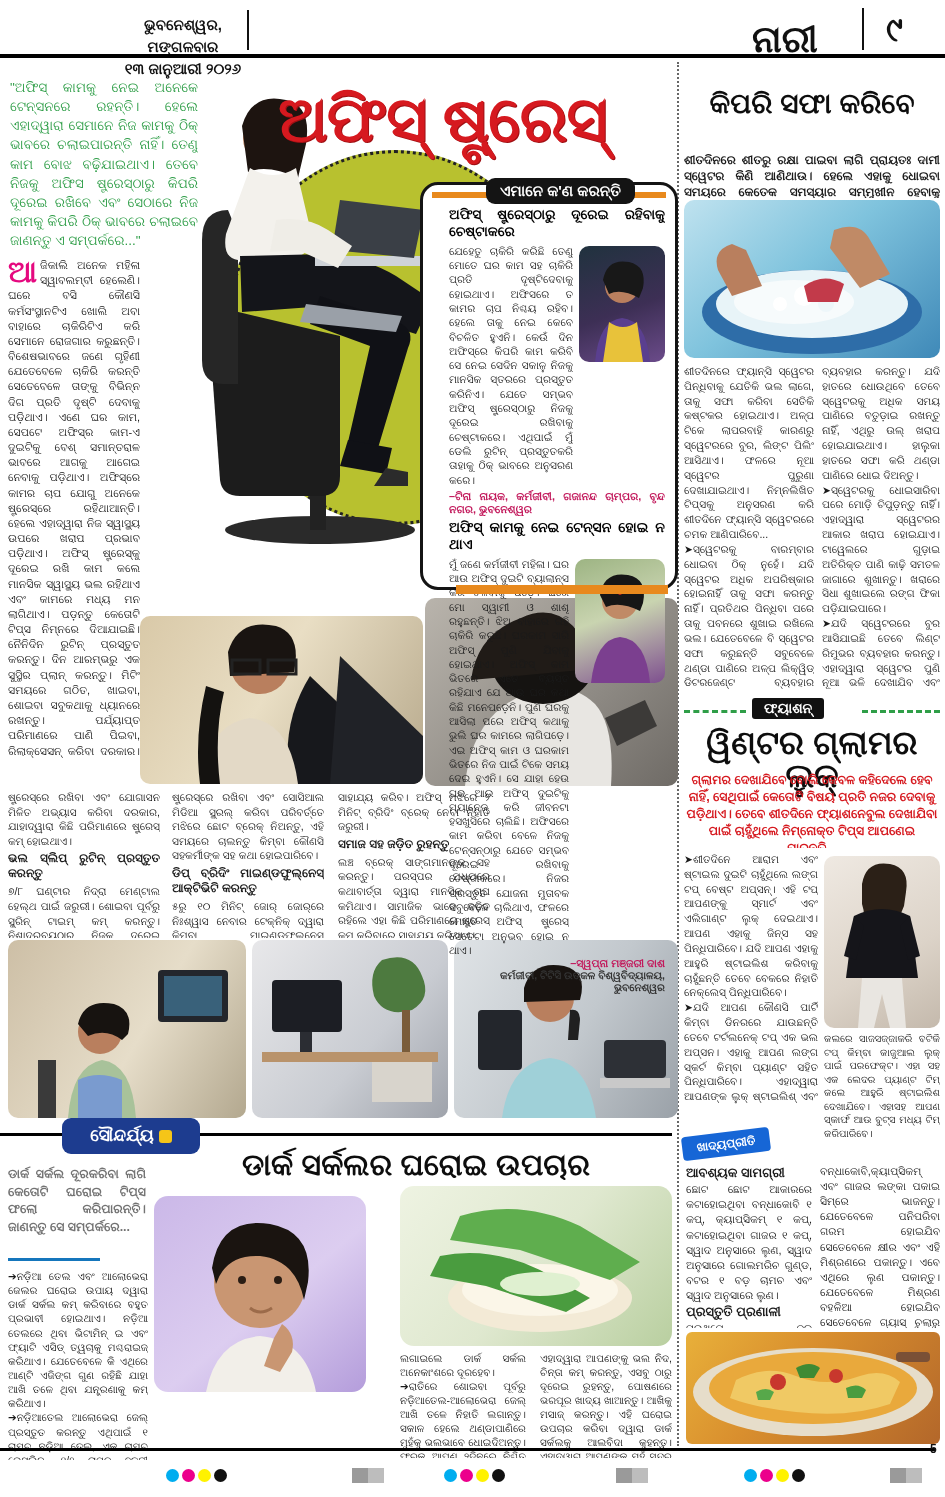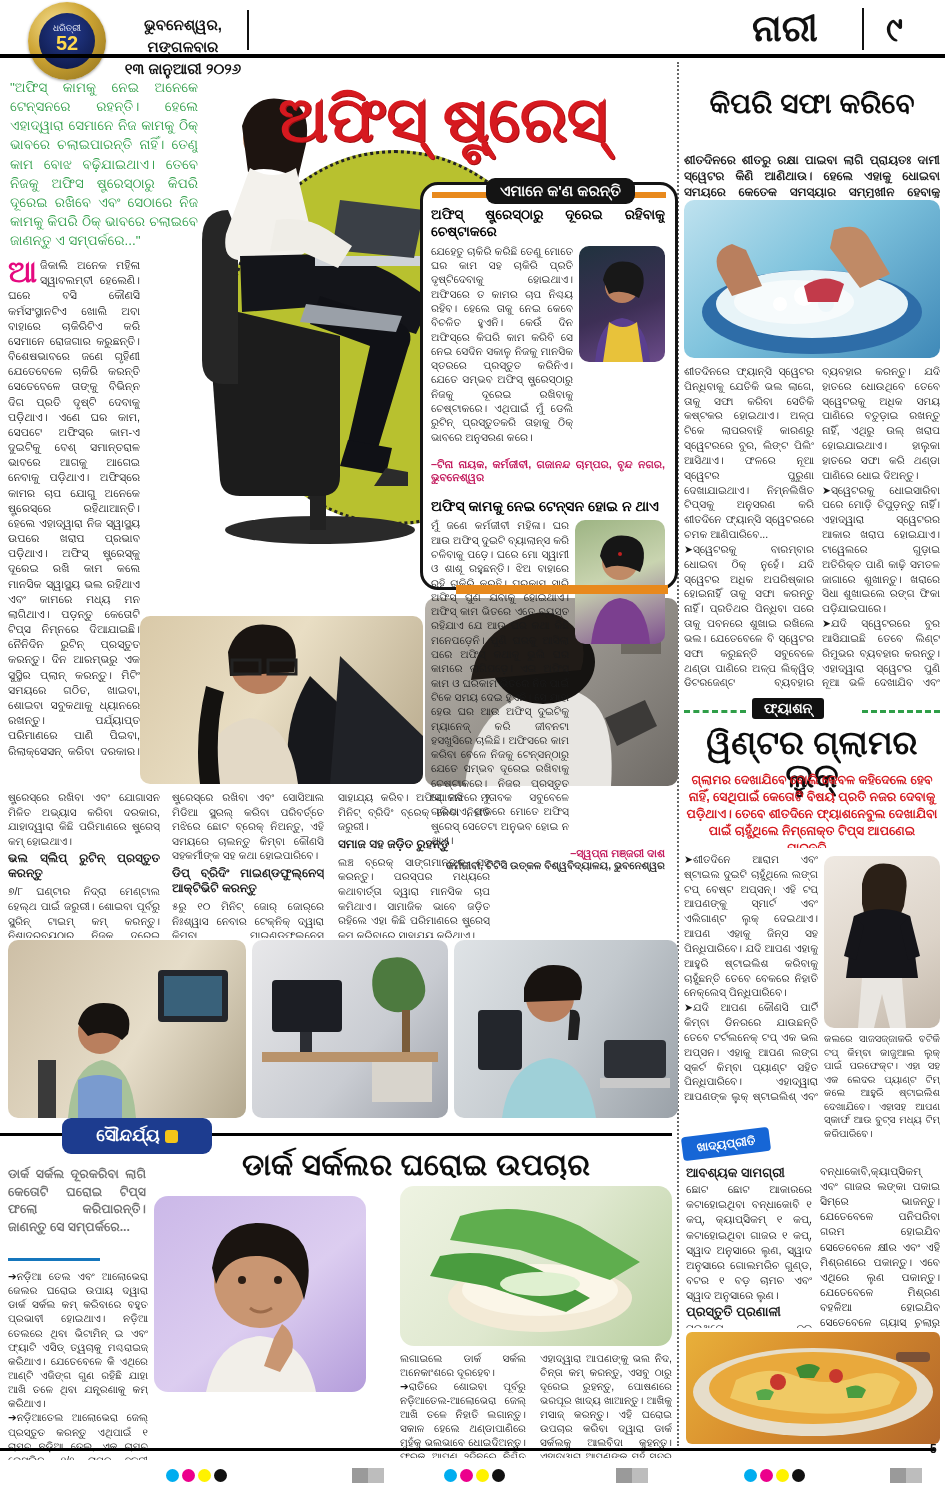--- a/index.html
+++ b/index.html
@@ -65,35 +65,26 @@
   
   .dot{width:13px;height:13px;border-radius:50%;display:inline-block;margin-right:3px;}
   .graybox{width:16px;height:15px;display:inline-block;}
   .pg5{font-size:12px;font-weight:700;color:#111;}
 </style>
 </head>
 <body>
 
 <div id="page">
 
-  <div class="abs" style="left:28px;top:2px;">
-    <div class="logo-ring">
-      <div class="logo-core">
-        <div class="t">ଧରିତ୍ରୀ</div>
-        <div class="n">52</div>
-        <div class="y">Years</div>
-      </div>
-    </div>
-  </div>
   <div class="abs dateline" style="left:122px;top:14px;width:122px;text-align:center;">
     <div>ଭୁବନେଶ୍ୱର, ମଙ୍ଗଳବାର</div>
     <div>୧୩ ଜାନୁଆରୀ ୨୦୨୬</div>
   </div>
   <div class="abs vrule" style="left:247px;top:10px;height:40px;"></div>
-  <div class="abs section-name" style="left:752px;top:8px;">ନାରୀ</div>
+  <div class="abs section-name" style="left:752px;top:19px;">ନାରୀ</div>
   <div class="abs vrule" style="left:862px;top:8px;height:42px;"></div>
   <div class="abs page-num" style="left:886px;top:10px;">୯</div>
   <div class="abs black-rule" style="left:0;top:54px;width:945px;height:4px;"></div>
 
   <div class="abs rcol-border" style="left:677px;top:62px;height:1384px;"></div>
 
   <div class="abs olive-circle" style="left:225px;top:150px;width:340px;height:375px;z-index:1;"></div>
 
   <div class="abs" style="left:110px;top:60px;width:325px;height:562px;z-index:2;">
     <svg width="325" height="562" viewBox="0 0 325 562" xmlns="http://www.w3.org/2000/svg">
@@ -117,32 +108,32 @@
   </div>
 
   <div class="abs txt quote" style="left:10px;top:78px;width:188px;height:176px;z-index:3;">"ଅଫିସ୍ କାମକୁ ନେଇ ଅନେକେ ଟେନ୍ସନରେ ରହନ୍ତି। ହେଲେ ଏହାଦ୍ୱାରା ସେମାନେ ନିଜ କାମକୁ ଠିକ୍ ଭାବରେ ଚଲାଇପାରନ୍ତି ନାହିଁ। ତେଣୁ କାମ ବୋଝ ବଢ଼ିଯାଇଥାଏ। ତେବେ ନିଜକୁ ଅଫିସ ଷ୍ଟ୍ରେସ୍‌ଠାରୁ କିପରି ଦୂରେଇ ରଖିବେ ଏବଂ ସେଠାରେ ନିଜ କାମକୁ କିପରି ଠିକ୍ ଭାବରେ ଚଲାଇବେ ଜାଣନ୍ତୁ ଏ ସମ୍ପର୍କରେ..."</div>
 
   <div class="abs headline-red" style="left:278px;top:90px;width:410px;z-index:4;">ଅଫିସ୍ ଷ୍ଟ୍ରେସ୍</div>
 
   <div class="abs txt body-col" style="left:8px;top:258px;width:132px;height:500px;z-index:3;">
     <span class="dropcap">ଆ</span><span>ଜିକାଲି ଅନେକ ମହିଳା ସ୍ୱାବଲମ୍ବୀ ହେଲେଣି। ଘରେ ବସି କୌଣସି କର୍ମସଂସ୍ଥାନଟିଏ ଖୋଲି ଅବା ବାହାରେ ଚାକିରିଟିଏ କରି ସେମାନେ ରୋଜଗାର କରୁଛନ୍ତି। ବିଶେଷଭାବରେ ଜଣେ ଗୃହିଣୀ ଯେତେବେଳେ ଚାକିରି କରନ୍ତି ସେତେବେଳେ ତାଙ୍କୁ ବିଭିନ୍ନ ଦିଗ ପ୍ରତି ଦୃଷ୍ଟି ଦେବାକୁ ପଡ଼ିଥାଏ। ଏଣେ ଘର କାମ, ସେପଟେ ଅଫିସ୍‌ର କାମ-ଏ ଦୁଇଟିକୁ ବେଶ୍ ସମାନ୍ତରାଳ ଭାବରେ ଆଗକୁ ଆଗେଇ ନେବାକୁ ପଡ଼ିଥାଏ। ଅଫିସ୍‌ରେ କାମର ଚାପ ଯୋଗୁ ଅନେକେ ଷ୍ଟ୍ରେସ୍‌ରେ ରହିଥାଆନ୍ତି। ହେଲେ ଏହାଦ୍ୱାରା ନିଜ ସ୍ୱାସ୍ଥ୍ୟ ଉପରେ ଖରାପ ପ୍ରଭାବ ପଡ଼ିଥାଏ। ଅଫିସ୍ ଷ୍ଟ୍ରେସ୍‌କୁ ଦୂରେଇ ରଖି କାମ କଲେ ମାନସିକ ସ୍ୱାସ୍ଥ୍ୟ ଭଲ ରହିଥାଏ ଏବଂ କାମରେ ମଧ୍ୟ ମନ ଲାଗିଥାଏ। ପଡ଼ନ୍ତୁ କେତୋଟି ଟିପ୍ସ ନିମ୍ନରେ ଦିଆଯାଇଛି। ନୈନିଦିନ ରୁଟିନ୍ ପ୍ରସ୍ତୁତ କରନ୍ତୁ। ଦିନ ଆରମ୍ଭରୁ ଏକ ସୁସ୍ଥିର ପ୍ଲାନ୍ କରନ୍ତୁ। ମିଟିଂ ସମୟରେ ଗଠିତ, ଖାଇବା, ଶୋଇବା ସବୁକଥାକୁ ଧ୍ୟାନରେ ରଖନ୍ତୁ। ପର୍ଯ୍ୟାପ୍ତ ପରିମାଣରେ ପାଣି ପିଇବା, ରିଲାକ୍ସେସନ୍ କରିବା ଦରକାର। ଡିଜିଟାଲ୍ ଡିଭାଇସ୍‌କୁ ଯେତେ ସମ୍ଭବ କମ୍ ବ୍ୟବହାର କରନ୍ତୁ।</span>
   </div>
 
-  <div class="abs infobox" style="left:420px;top:182px;width:258px;height:408px;z-index:5;padding:22px 10px 8px 8px;">
+  <div class="abs infobox" style="left:420px;top:182px;width:258px;height:408px;z-index:5;padding:22px 10px 8px 26px;">
     <div class="txt boxhead" style="margin-bottom:3px;">ଅଫିସ୍ ଷ୍ଟ୍ରେସ୍‌ଠାରୁ ଦୂରେଇ ରହିବାକୁ ଚେଷ୍ଟାକରେ</div>
     <div class="photo" style="float:right;width:86px;height:116px;margin:2px 0 4px 6px;background:linear-gradient(160deg,#20323e 0%,#3d2f55 55%,#6b4b8a 100%);">
       <svg width="86" height="116" viewBox="0 0 86 116">
           <circle cx="43" cy="40" r="17" fill="#b97f5e"></circle>
           <path d="M24 34 q4 -22 26 -18 q18 4 14 26 l-4 10 q-18 -10 -30 -4 z" fill="#181818"></path>
           <path d="M16 116 q4 -42 27 -44 q24 2 28 44 z" fill="#5a3f8f"></path>
           <path d="M30 76 q14 10 28 0 l6 40 -40 0 z" fill="#e8c23a"></path>
         </svg>
     </div>
     <div class="txt boxbody">ଯେହେତୁ ଚାକିରି କରିଛି ତେଣୁ ମୋତେ ଘର କାମ ସହ ଚାକିରି ପ୍ରତି ଦୃଷ୍ଟିଦେବାକୁ ହୋଇଥାଏ। ଅଫିସରେ ତ କାମର ଚାପ ନିଶ୍ଚୟ ରହିବ। ହେଲେ ତାକୁ ନେଇ କେବେ ବିଚଳିତ ହୁଏନି। କେଉଁ ଦିନ ଅଫିସ୍‌ରେ କିପରି କାମ କରିବି ସେ ନେଇ ସେଦିନ ସକାଳୁ ନିଜକୁ ମାନସିକ ସ୍ତରରେ ପ୍ରସ୍ତୁତ କରିନିଏ। ଯେତେ ସମ୍ଭବ ଅଫିସ୍ ଷ୍ଟ୍ରେସ୍‌ଠାରୁ ନିଜକୁ ଦୂରେଇ ରଖିବାକୁ ଚେଷ୍ଟାକରେ। ଏଥିପାଇଁ ମୁଁ ଡେଲି ରୁଟିନ୍ ପ୍ରସ୍ତୁତକରି ତାହାକୁ ଠିକ୍ ଭାବରେ ଅନୁସରଣ କରେ।</div>
-    <div class="txt byline" style="margin:14px 0;">–ଟିନା ନାୟକ, କର୍ମଜୀବୀ, ଗଜାନନ୍ଦ ଚାମ୍ପର, ବୃନ୍ଦ ନଗର, ଭୁବନେଶ୍ୱର</div>
+    <div class="txt byline" style="margin:3px 0;">–ଟିନା ନାୟକ, କର୍ମଜୀବୀ, ଗଜାନନ୍ଦ ଚାମ୍ପର, ବୃନ୍ଦ ନଗର, ଭୁବନେଶ୍ୱର</div>
     <div class="txt boxhead" style="font-size:14px;margin-bottom:3px;">ଅଫିସ୍ କାମକୁ ନେଇ ଟେନ୍ସନ ହୋଇ ନ ଥାଏ</div>
     <div class="photo" style="float:right;width:90px;height:124px;margin:2px 0 4px 6px;background:linear-gradient(160deg,#9db483 0%,#c9d4b0 45%,#7e4f8f 100%);">
       <svg width="90" height="124" viewBox="0 0 90 124">
           <circle cx="45" cy="42" r="18" fill="#c08a66"></circle>
           <path d="M25 36 q4 -24 28 -20 q20 4 15 28 l-3 8 q-20 -10 -34 -4 z" fill="#161616"></path>
           <path d="M16 124 q5 -44 29 -46 q26 2 30 46 z" fill="#7b3f8f"></path>
           <circle cx="45" cy="34" r="2" fill="#c02020"></circle>
         </svg>
     </div>
     <div class="txt boxbody">ମୁଁ ଜଣେ କର୍ମଜୀବୀ ମହିଳା। ଘର ଆଉ ଅଫିସ୍ ଦୁଇଟି ବ୍ୟାଲାନ୍ସ କରି ଚଳିବାକୁ ପଡ଼େ। ଘରେ ମୋ ସ୍ୱାମୀ ଓ ଶାଶୂ ରହୁଛନ୍ତି। ଝିଅ ବାହାରେ ରହି ଚାକିରି କରୁଛି। ଘରକାମ ସାରି ଅଫିସ୍ ପୁଣି ଯିବାକୁ ହୋଇଥାଏ। ଅଫିସ୍ କାମ ଭିତରେ ଏତେ ବ୍ୟସ୍ତ ରହିଯାଏ ଯେ ଆଉ ଘର କଥା କିଛି ମନେପଡ଼େନି। ପୁଣି ଘରକୁ ଆସିଲା ପରେ ଅଫିସ୍ କଥାକୁ ଭୁଲି ଘର କାମରେ ଲାଗିପଡ଼େ। ଏଇ ଅଫିସ୍ କାମ ଓ ଘରକାମ ଭିତରେ ନିଜ ପାଇଁ ଟିକେ ସମୟ ଦେଇ ହୁଏନି। ସେ ଯାହା ହେଉ ଘର ଆଉ ଅଫିସ୍ ଦୁଇଟିକୁ ମ୍ୟାନେଜ୍ କରି ଜୀବନଟା ହସଖୁସିରେ ଚାଲିଛି। ଅଫିସରେ କାମ କରିବା ବେଳେ ନିଜକୁ ଟେନ୍ସନ୍‌ଠାରୁ ଯେତେ ସମ୍ଭବ ଦୂରେଇ ରଖିବାକୁ ଚେଷ୍ଟାକରେ। ନିଜର ପ୍ରସ୍ତୁତ ଯୋଜନା ମୁତାବକ ସବୁବେଳେ ଚାଲିଥାଏ, ଫଳରେ ମୋତେ ଅଫିସ୍ ଷ୍ଟ୍ରେସ୍ ସେତେଟା ଅନୁଭବ ହୋଇ ନ ଥାଏ।</div>
@@ -271,21 +262,21 @@
         <circle cx="58" cy="34" r="18" fill="#caa284"></circle>
         <path d="M38 28 q4 -24 28 -20 q20 4 16 28 l-2 14 q-6 12 -2 20 l-40 0 q4 -10 0 -22z" fill="#2b2017"></path>
         <path d="M30 60 q28 -14 56 0 l8 62 -72 0z" fill="#15151a"></path>
         <path d="M30 60 l-10 40 12 4 8 -34z M86 60 l10 40 -12 4 -8 -34z" fill="#15151a"></path>
         <path d="M38 122 l40 0 4 50 -16 0 -8 -34 -8 34 -16 0z" fill="#e9e6e1"></path>
       </svg>
   </div>
   <div class="abs txt caption" style="left:824px;top:1032px;width:116px;height:112px;">କଲରେ ସାଜସଜ୍ଜାକରି ବଟିକି ଟପ୍ କିମ୍ବା କାଜୁଆଲ ଲୁକ୍ ପାଇଁ ପରଫେକ୍ଟ। ଏହା ସହ ଏକ ଲେଦର ପ୍ୟାଣ୍ଟ ଟିମ୍ କଲେ ଆହୁରି ଷ୍ଟାଇଲିଶ ଦେଖାଯିବେ। ଏହାସହ ଆପଣ ସ୍କାର୍ଫ ଆଉ ବୁଟ୍ସ ମଧ୍ୟ ଟିମ୍ କରିପାରିବେ।</div>
 
   <div class="abs black-rule" style="left:0;top:1133px;width:672px;height:3px;"></div>
-  <div class="abs beauty-tab" style="left:62px;top:1118px;width:150px;height:36px;">
+  <div class="abs beauty-tab" style="left:62px;top:1118px;width:138px;height:36px;">
     <span>ସୌନ୍ଦର୍ଯ୍ୟ</span>
     <span style="width:13px;height:13px;border-radius:3px;background:#f5c518;display:inline-block;"></span>
   </div>
   <div class="abs beauty-head" style="left:160px;top:1148px;width:512px;">ଡାର୍କ ସର୍କଲର ଘରୋଇ ଉପଚାର</div>
   <div class="abs txt blue-intro" style="left:8px;top:1166px;width:138px;height:92px;">ଡାର୍କ ସର୍କଲ ଦୂରକରିବା ଲାଗି କେତୋଟି ଘରୋଇ ଟିପ୍ସ ଫଲୋ କରିପାରନ୍ତି। ଜାଣନ୍ତୁ ସେ ସମ୍ପର୍କରେ...</div>
   <div class="abs" style="left:8px;top:1258px;width:92px;height:3px;background:#1576bc;"></div>
   <div class="abs txt" style="left:8px;top:1270px;width:140px;height:190px;font-size:10.4px;line-height:1.36;">
     <div>➔ନଡ଼ିଆ ତେଲ ଏବଂ ଆଲୋଭେରା ଜେଲର ଘରୋଇ ଉପାୟ ଦ୍ୱାରା ଡାର୍କ ସର୍କଲ କମ୍ କରିବାରେ ବହୁତ ପ୍ରଭାବୀ ହୋଇଥାଏ। ନଡ଼ିଆ ତେଲରେ ଥିବା ଭିଟାମିନ୍ ଇ ଏବଂ ଫ୍ୟାଟି ଏସିଡ୍ ତ୍ୱଚାକୁ ମଶ୍ଚରାଇଜ୍ କରିଥାଏ। ଯେତେବେଳେ କି ଏଥିରେ ଆଣ୍ଟି ଏଜିଙ୍ଗ ଗୁଣ ରହିଛି ଯାହା ଆଖି ତଳେ ଥିବା ଯନ୍ତ୍ରଣାକୁ କମ୍ କରିଥାଏ।</div>
     <div>➔ନଡ଼ିଆତେଲ ଆଲୋଭେରା ଜେଲ୍ ପ୍ରସ୍ତୁତ କରନ୍ତୁ ଏଥିପାଇଁ ୧ ଚାମଚ ନଡ଼ିଆ ତେଲ, ଏକ ଚାମଚ ଭେସଲିନ୍, ୧/୨ ଚାମଚ ହଳଦୀ ପାଉଡର ଏବଂ ୧ ଚାମଚ ଆଲୋଭେରା ଜେଲ୍ ନିଅନ୍ତୁ। ଏହାକୁ ପ୍ରସ୍ତୁତକରି ମୁହଁରେ</div>
   </div>

